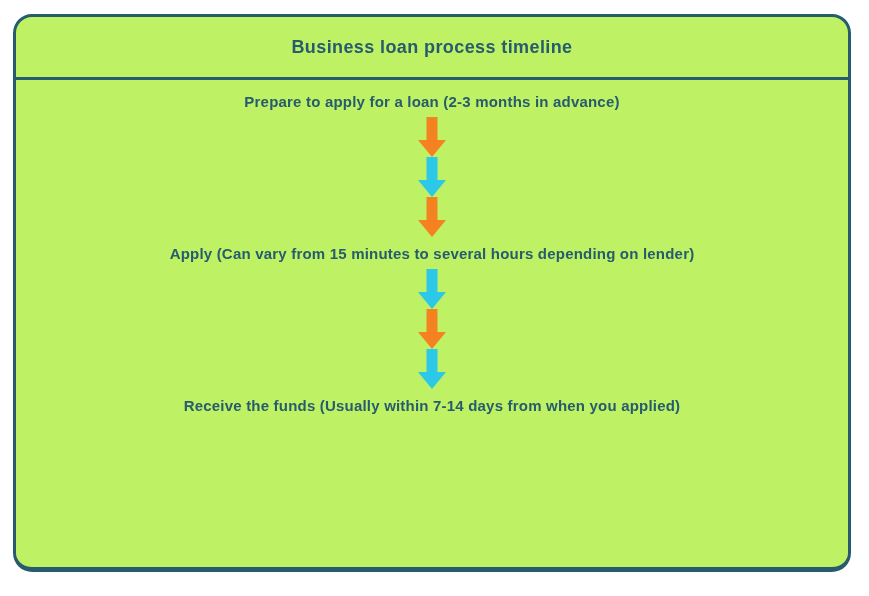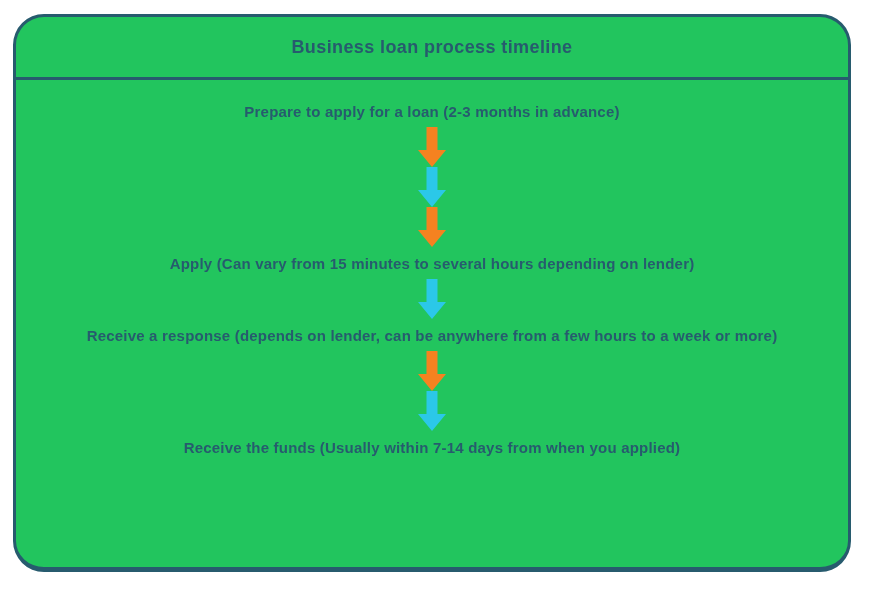--- a/index.html
+++ b/index.html
@@ -18,38 +18,38 @@
   }
   .panel {
     position: absolute;
     left: 13px;
     top: 14px;
     width: 838px;
     height: 558px;
     box-sizing: border-box;
     border: 3px solid var(--teal);
     border-bottom-width: 5px;
-    border-radius: 31px;
-    background: #22c55e;
+    border-radius: 19px;
+    background: #bef264;
   }
   .panel-header {
     height: 60px;
     display: flex;
     align-items: center;
     justify-content: center;
     border-bottom: 3px solid var(--teal);
   }
   .title {
     color: var(--teal);
     font-size: 18px;
     font-weight: bold;
     letter-spacing: 0.4px;
   }
   .flow {
-    padding-top: 15px;
+    padding-top: 5px;
     display: flex;
     flex-direction: column;
     align-items: center;
   }
   .step-label {
     height: 32px;
     display: flex;
     align-items: center;
     justify-content: center;
     color: var(--teal);
@@ -96,21 +96,20 @@
         </svg>
     </div>
 
     <div class="step-label">Apply (Can vary from 15 minutes to several hours depending on lender)</div>
     <div class="arrow" data-color="cyan">
       <svg viewBox="0 0 28 40" xmlns="http://www.w3.org/2000/svg">
           <path fill="currentColor" d="M8.5 0 h11 v23 h8.5 L14 40 L0 23 h8.5 Z"></path>
         </svg>
     </div>
 
-    <div class="step-label">Receive a response (depends on lender, can be anywhere from a few hours to a week or more)</div>
     <div class="arrow" data-color="orange">
       <svg viewBox="0 0 28 40" xmlns="http://www.w3.org/2000/svg">
           <path fill="currentColor" d="M8.5 0 h11 v23 h8.5 L14 40 L0 23 h8.5 Z"></path>
         </svg>
     </div>
 
     <div class="arrow" data-color="cyan">
       <svg viewBox="0 0 28 40" xmlns="http://www.w3.org/2000/svg">
           <path fill="currentColor" d="M8.5 0 h11 v23 h8.5 L14 40 L0 23 h8.5 Z"></path>
         </svg>

